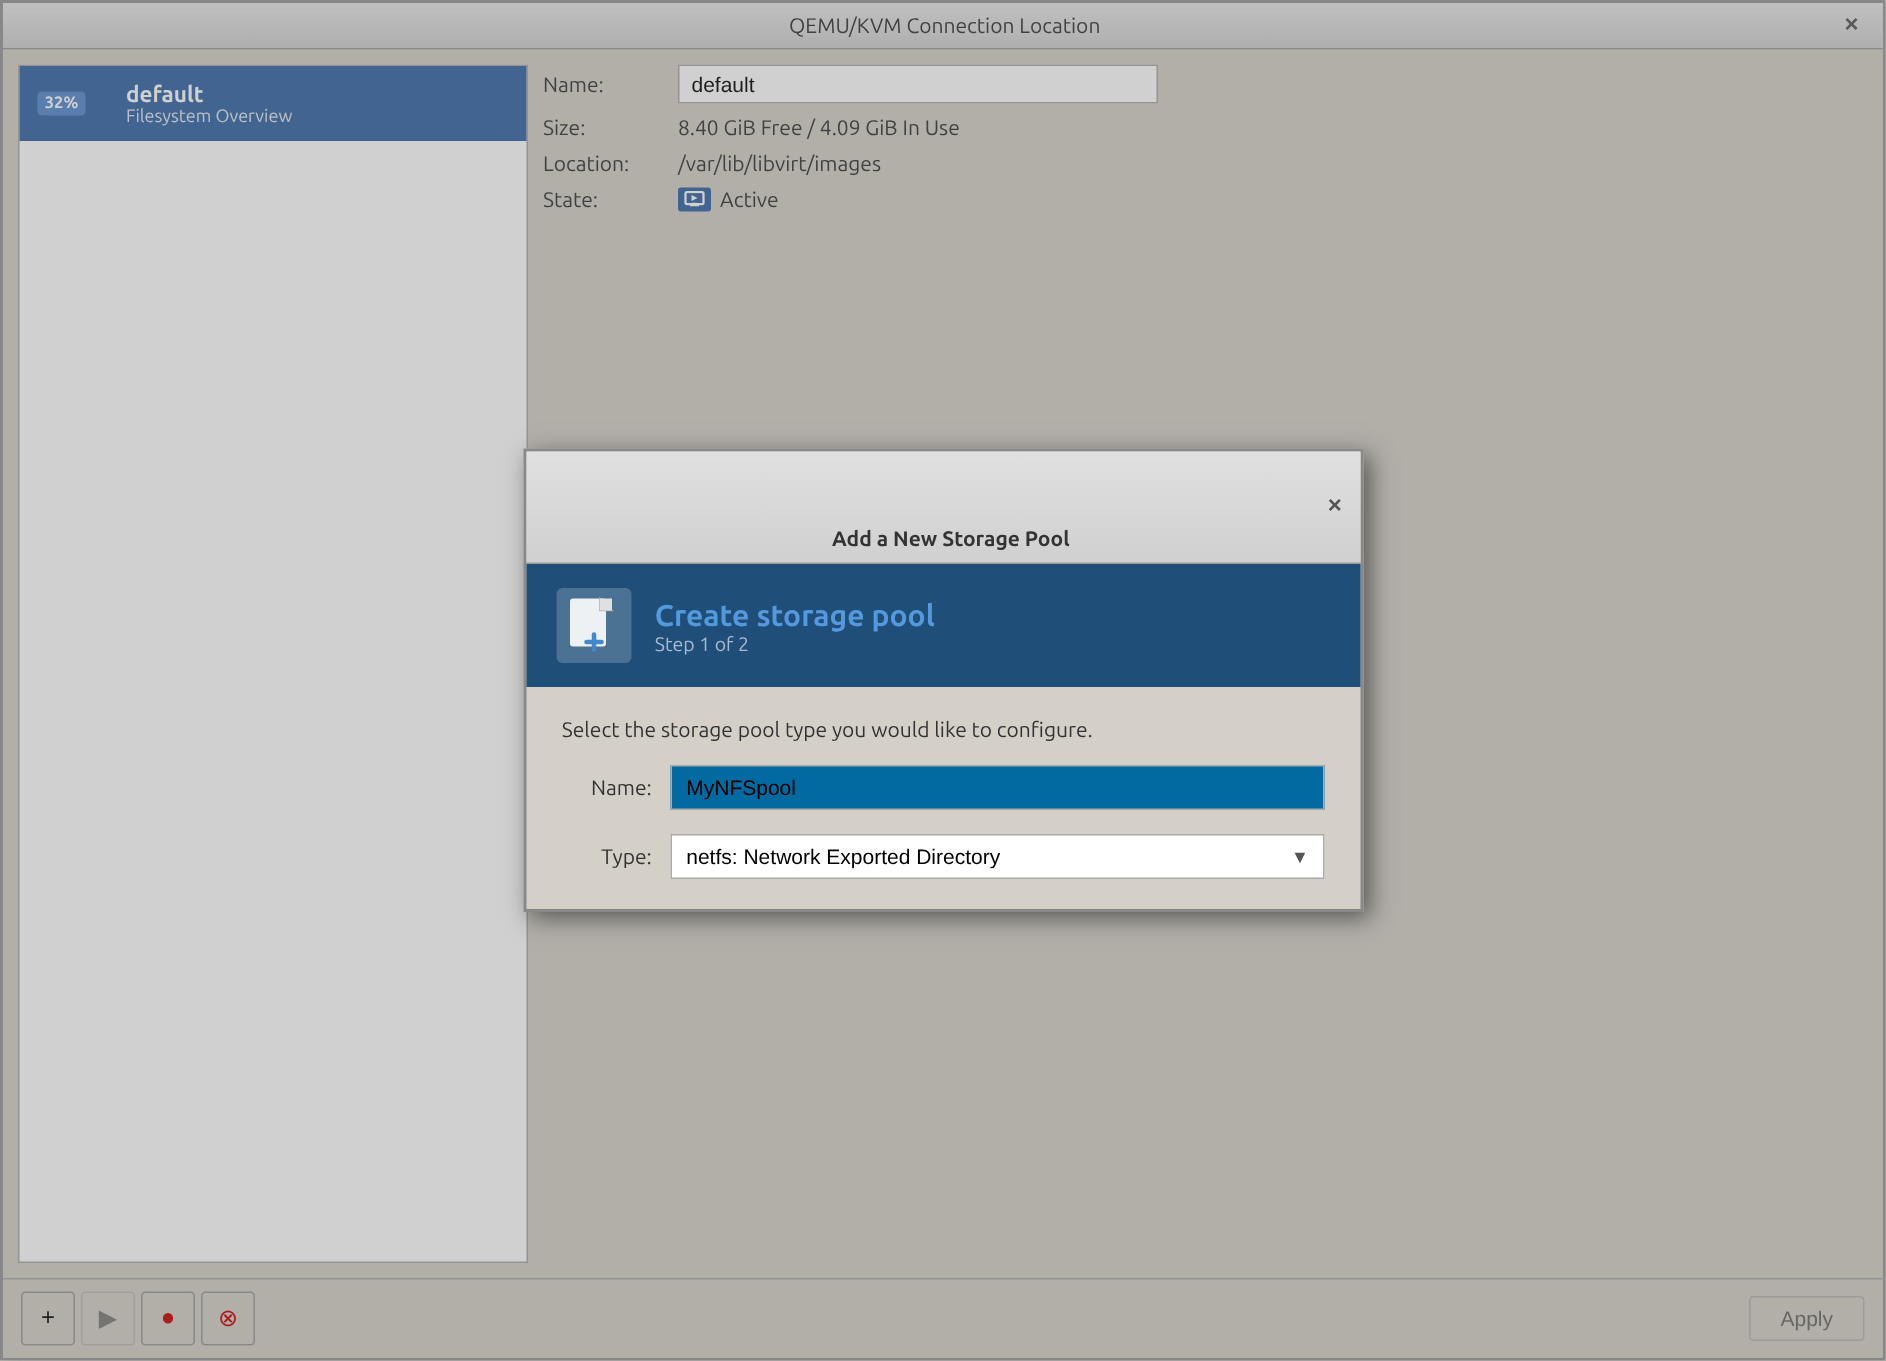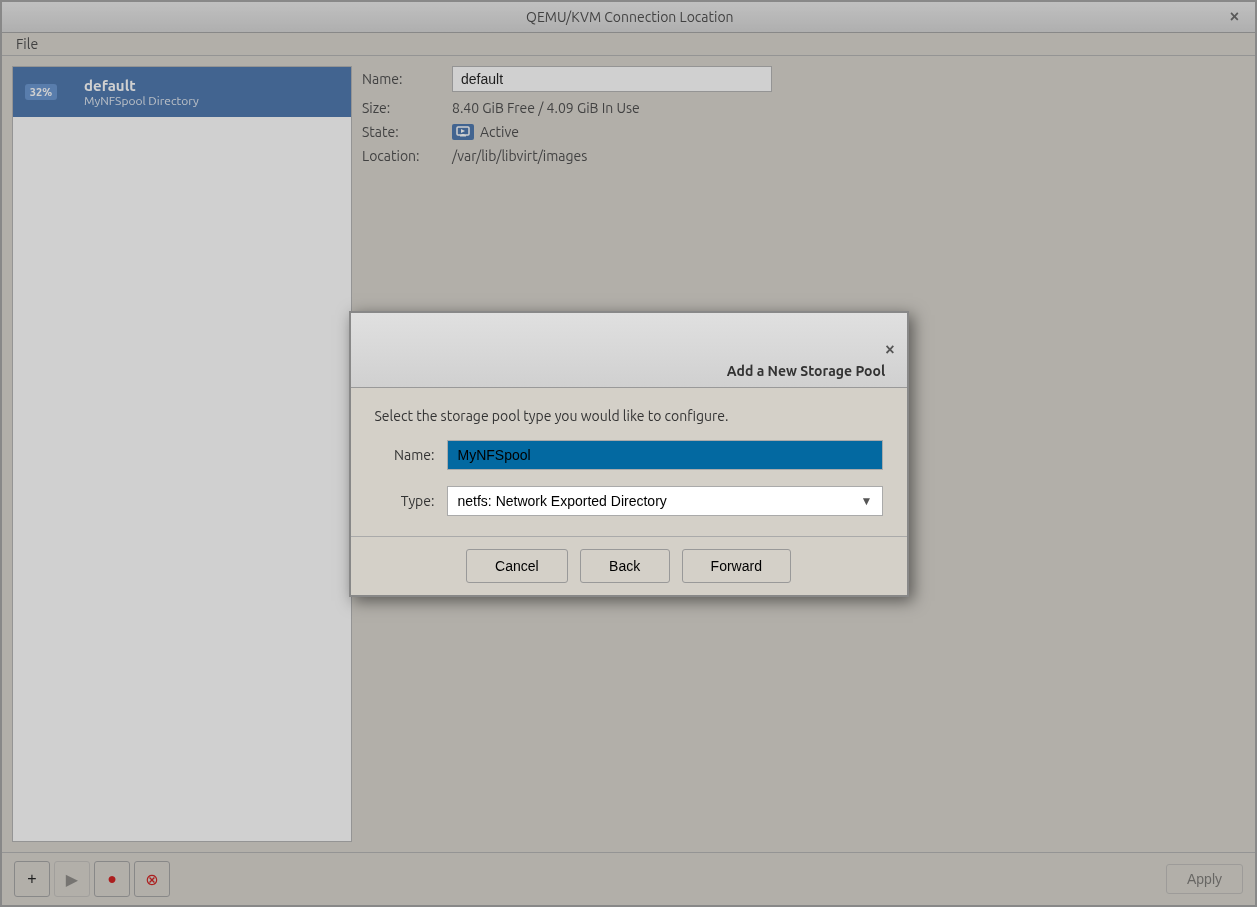--- a/index.html
+++ b/index.html
@@ -225,21 +225,21 @@
       padding: 8px 12px;
       display: flex;
       align-items: center;
       justify-content: space-between;
     }
     .modal-title-text {
       font-size: 14px;
       font-weight: bold;
       color: #333;
       flex: 1;
-      text-align: right;
+      text-align: center;
       margin-top: 42px;
     }
     .modal-close {
       cursor: pointer;
       font-size: 16px;
       background: none;
       border: none;
       color: #555;
       font-weight: bold;
     }
@@ -347,70 +347,67 @@
 <body>
 
 <div class="window">
 
   <div class="title-bar">
     <div style="width:20px"></div>
     <span class="title-bar-text">QEMU/KVM Connection Location</span>
     <button class="title-bar-close">×</button>
   </div>
 
-  <div class="menu-bar">
-    <span>File</span>
-  </div>
 
 
   <div class="main-content">
 
     <div class="left-panel">
       <div class="pool-item">
         <div class="percent-badge">32%</div>
         <div class="pool-info">
           <div class="pool-name">default</div>
-          <div class="pool-type">MyNFSpool Directory</div>
+          <div class="pool-type">Filesystem Overview</div>
         </div>
       </div>
     </div>
 
     <div class="right-panel">
       <div class="details-section">
 
         <div class="detail-row">
           <span class="detail-label">Name:</span>
           <input class="name-input" type="text" value="default" style="">
         </div>
 
         <div class="detail-row">
           <span class="detail-label">Size:</span>
           <span class="detail-value size-text">8.40 GiB Free / 4.09 GiB In Use</span>
+        </div>
+
+        <div class="detail-row">
+          <span class="detail-label">Location:</span>
+          <span class="detail-value">/var/lib/libvirt/images</span>
         </div>
 
         <div class="detail-row">
           <span class="detail-label">State:</span>
           <span style="display:inline-flex;align-items:center;">
             <span class="state-icon">
               <svg viewBox="0 0 14 12" fill="white">
                 <rect x="1" y="1" width="12" height="8" rx="1" fill="none" stroke="white" stroke-width="1.5"></rect>
                 <rect x="4" y="9" width="6" height="1.5" fill="white"></rect>
                 <rect x="5.5" y="8" width="3" height="1.5" fill="white"></rect>
                 <rect x="2" y="2" width="10" height="6" fill="#3465a4"></rect>
                 <polygon points="5,3 5,7 9,5" fill="white"></polygon>
               </svg>
             </span>
             <span class="detail-value">Active</span>
           </span>
         </div>
-
-        <div class="detail-row">
-          <span class="detail-label">Location:</span>
-          <span class="detail-value">/var/lib/libvirt/images</span>
-        </div>
       </div>
     </div>
   </div>
 
   <div class="bottom-toolbar">
     <div class="toolbar-left">
       <button class="toolbar-btn">+</button>
       <button class="toolbar-btn disabled">▶</button>
       <button class="toolbar-btn red">●</button>
       <button class="toolbar-btn red">⊗</button>
@@ -420,20 +417,37 @@
 
   <div class="modal-overlay">
     <div class="modal">
 
       <div class="modal-title-bar">
         <div style="width:20px"></div>
         <span class="modal-title-text">Add a New Storage Pool</span>
         <button class="modal-close">×</button>
       </div>
 
+      <div class="modal-header-banner">
+        <div class="modal-header-icon">
+          <svg width="36" height="40" viewBox="0 0 36 40">
+            <rect x="2" y="2" width="24" height="32" rx="2" fill="white" opacity="0.9"></rect>
+            <path d="M22 2 L30 10 L22 10 Z" fill="#ccc"></path>
+            <path d="M22 2 L30 10 L22 10 Z" fill="none" stroke="#aaa" stroke-width="1"></path>
+            <rect x="22" y="2" width="8" height="8" fill="#e0e0e0" rx="0"></rect>
+            <line x1="18" y1="26" x2="18" y2="36" stroke="#4488cc" stroke-width="3" stroke-linecap="round"></line>
+            <line x1="13" y1="31" x2="23" y2="31" stroke="#4488cc" stroke-width="3" stroke-linecap="round"></line>
+            <circle cx="18" cy="31" r="8" fill="none" stroke="#4488cc" stroke-width="0"></circle>
+          </svg>
+        </div>
+        <div>
+          <div class="modal-header-title">Create storage pool</div>
+          <div class="modal-header-subtitle">Step 1 of 2</div>
+        </div>
+      </div>
 
       <div class="modal-body">
         <p class="modal-desc">Select the storage pool type you would like to configure.</p>
 
         <div class="modal-form-row">
           <span class="modal-form-label">Name:</span>
           <input class="modal-input" type="text" value="MyNFSpool" style="">
         </div>
 
         <div class="modal-form-row">
@@ -451,20 +465,15 @@
               <option>rbd: RADOS Block Device/Ceph</option>
               <option>scsi: SCSI Host Adapter</option>
               <option>sheepdog: Sheepdog Filesystem</option>
               <option>zfs: ZFS Pool</option>
             </select>
             <span class="select-arrow">▼</span>
           </div>
         </div>
       </div>
 
-      <div class="modal-footer">
-        <button class="modal-btn">Cancel</button>
-        <button class="modal-btn">Back</button>
-        <button class="modal-btn primary">Forward</button>
-      </div>
     </div>
   </div>
 </div>
 
 </body></html>

